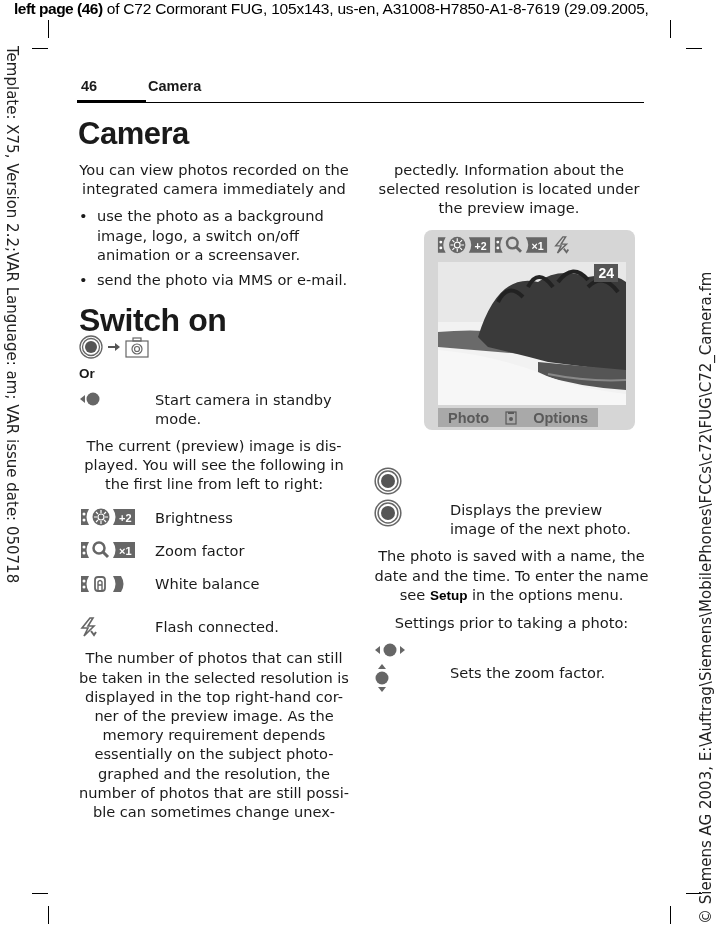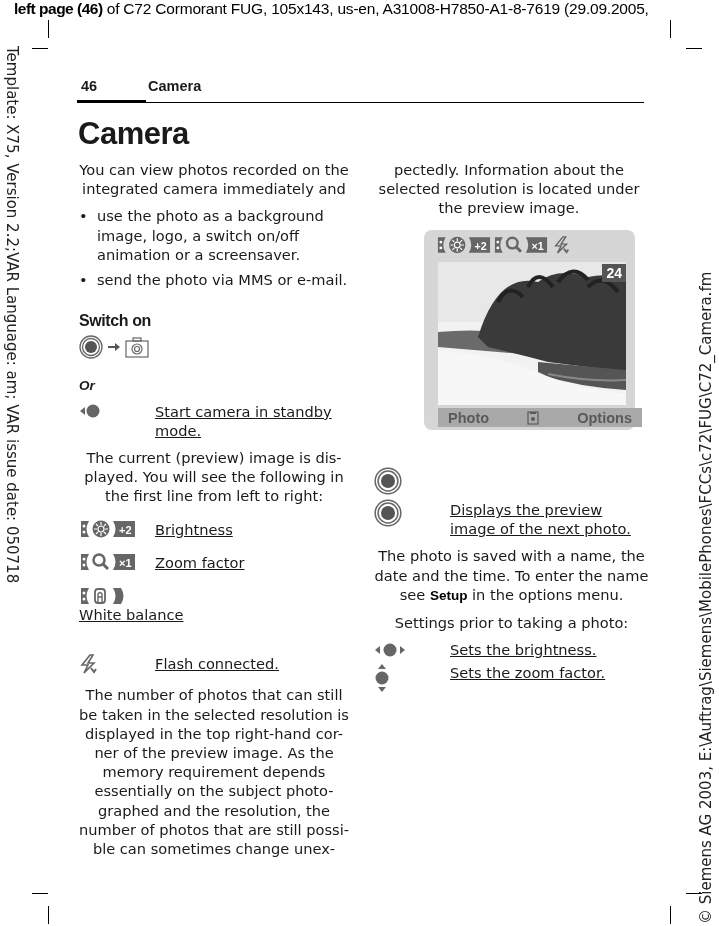--- a/index.html
+++ b/index.html
@@ -9,38 +9,38 @@
   .crop{position:absolute;background:#000;}
   .side-left{position:absolute;left:3px;top:46px;width:20px;height:500px;}
   .side-left span{position:absolute;left:0;top:0;transform-origin:0 0;transform:translate(0,0) rotate(90deg) translate(0,-18px);white-space:nowrap;font-size:15px;font-family:"DejaVu Sans",sans-serif;color:#222;}
   .side-right{position:absolute;left:697px;top:924px;}
   .side-right span{position:absolute;left:0;top:0;transform-origin:0 0;transform:rotate(-90deg);white-space:nowrap;font-size:15px;font-family:"DejaVu Sans",sans-serif;color:#222;}
   .hdr-num{position:absolute;left:81px;top:78px;font-family:"Liberation Sans",sans-serif;font-weight:bold;font-size:14.5px;}
   .hdr-title{position:absolute;left:148px;top:78px;font-family:"Liberation Sans",sans-serif;font-weight:bold;font-size:14.5px;}
   .hdr-rule{position:absolute;left:77px;top:102px;width:567px;height:1px;background:#000;}
   .hdr-bar{position:absolute;left:77px;top:100px;width:69px;height:3px;background:#000;}
   h1{position:absolute;left:78px;top:116px;margin:0;font-family:"Liberation Sans",sans-serif;font-weight:bold;font-size:31px;letter-spacing:-0.5px;}
-  h2{margin:0;font-family:"Liberation Sans",sans-serif;font-weight:bold;font-size:16px;letter-spacing:-0.4px;}
+  h2{margin:0;font-family:"Liberation Sans",sans-serif;font-weight:bold;font-size:32px;letter-spacing:-0.4px;}
   .col{position:absolute;font-size:14.6px;line-height:19.2px;}
   .colL{left:79px;top:160px;width:270px;}
   .colR{left:374px;top:160px;width:270px;}
   p{margin:0 0 8px 0;text-align:center;}
   ul{margin:0 0 8px 0;padding:0;list-style:none;}
   ul li{position:relative;padding-left:18px;margin-bottom:6px;}
   ul li::before{content:"•";position:absolute;left:0;top:0;}
   .row{display:flex;align-items:flex-start;margin-bottom:8px;}
   .row .ic{width:76px;flex:none;height:19px;display:flex;align-items:center;}
-  .row .tx{flex:1;text-decoration:underline;}
-  .or{font-family:"Liberation Sans",sans-serif;font-weight:bold;font-size:13.5px;margin:16px 0 6px;font-style:italic;}
+  .row .tx{flex:1;}
+  .or{font-family:"Liberation Sans",sans-serif;font-weight:bold;font-size:13.5px;margin:4px 0 6px;}
   .setup{font-family:"Liberation Sans",sans-serif;font-weight:bold;color:#000000;font-size:13.5px;}
   .phone{position:absolute;left:424px;top:230px;width:211px;height:200px;background:#d6d6d6;border-radius:8px;}
   .phone .icons{position:absolute;left:12px;top:4px;height:22px;display:flex;align-items:center;gap:1px;}
   .phone .photo{position:absolute;left:14px;top:32px;width:188px;height:143px;overflow:hidden;background:#f4f4f4;}
-  .phone .count{position:absolute;right:0;top:2px;background:#555;color:#fff;font-family:"Liberation Sans",sans-serif;font-weight:bold;font-size:14px;padding:0 4px;line-height:18px;}
-  .phone .softkeys{position:absolute;left:14px;top:178px;width:204px;height:19px;background:#a9a9a9;display:flex;align-items:center;justify-content:space-between;font-family:"Liberation Sans",sans-serif;font-weight:bold;color:#5a5a5a;font-size:14.5px;}
+  .phone .count{position:absolute;right:8px;top:2px;background:#555;color:#fff;font-family:"Liberation Sans",sans-serif;font-weight:bold;font-size:14px;padding:0 4px;line-height:18px;}
+  .phone .softkeys{position:absolute;left:14px;top:178px;width:160px;height:19px;background:#a9a9a9;display:flex;align-items:center;justify-content:space-between;font-family:"Liberation Sans",sans-serif;font-weight:bold;color:#5a5a5a;font-size:14.5px;}
   .phone .softkeys span{padding:0 10px;}
 </style>
 </head>
 <body>
 
 <div class="topline"><b>left page (46)</b><span> of C72 Cormorant FUG, 105x143, us-en, A31008-H7850-A1-8-7619 (29.09.2005,</span></div>
 
 <div class="crop" style="left:48px;top:20px;width:1px;height:18px;"></div>
 <div class="crop" style="left:670px;top:20px;width:1px;height:18px;"></div>
 <div class="crop" style="left:32px;top:48px;width:16px;height:1px;"></div>
@@ -124,21 +124,21 @@
         <circle cx="5" cy="7" r="1.5" fill="#fff"></circle>
           <circle cx="5" cy="13" r="1.5" fill="#fff"></circle>
         <circle cx="20" cy="8" r="5.5" fill="none" stroke="#666" stroke-width="2.5"></circle>
         <path d="M24 12 L29 17" stroke="#666" stroke-width="3"></path>
         <path d="M34 2 H56 V18 H34 Q39 10 34 2 Z" fill="#666"></path>
         <text x="40" y="15" font-size="11" font-weight="bold" fill="#fff" font-family="Liberation Sans, sans-serif">×1</text>
       </svg>
     </div>
     <div class="tx">Zoom factor</div>
   </div>
-  <div class="row" style="margin-bottom:30px;flex-direction:column;">
+  <div class="row" style="margin-bottom:24px;">
     <div class="ic">
       <svg width="58" height="20" viewBox="0 0 58 20">
         <path d="M2 2 H10 Q5 10 10 18 H2 Z" fill="#666"></path>
         <circle cx="5" cy="7" r="1.5" fill="#fff"></circle>
           <circle cx="5" cy="13" r="1.5" fill="#fff"></circle>
         <rect x="16" y="3" width="10" height="14" rx="3" fill="none" stroke="#666" stroke-width="1.8"></rect>
         <path d="M19 17 V8 Q21 5 23 8 V17 M19 11 H23" stroke="#666" stroke-width="1.4" fill="none"></path>
         <path d="M34 2 H42 Q47 10 42 18 H34 Q39 10 34 2 Z" fill="#666"></path>
       </svg>
     </div>
@@ -234,21 +234,20 @@
   <p><span>The photo is saved with a name, the date and the time. To enter the name see </span><span class="setup">Setup</span><span> in the options menu.</span></p>
   <p>Settings prior to taking a photo:</p>
   <div class="row" style="margin-bottom:4px;">
     <div class="ic">
         <svg width="32" height="16" viewBox="0 0 32 16">
           <path d="M1 8 L6 4 L6 12 Z" fill="#666"></path>
           <circle cx="16" cy="8" r="6.5" fill="#666"></circle>
           <path d="M31 8 L26 4 L26 12 Z" fill="#666"></path>
         </svg>
       </div>
-    <div class="tx">Sets the brightness.</div>
   </div>
   <div class="row">
     <div class="ic" style="height:30px;align-items:flex-start;">
         <svg width="16" height="30" viewBox="0 0 16 30">
           <path d="M8 1 L4 6 L12 6 Z" fill="#666"></path>
           <circle cx="8" cy="15" r="6.5" fill="#666"></circle>
           <path d="M8 29 L4 24 L12 24 Z" fill="#666"></path>
         </svg>
       </div>
     <div class="tx">Sets the zoom factor.</div>

